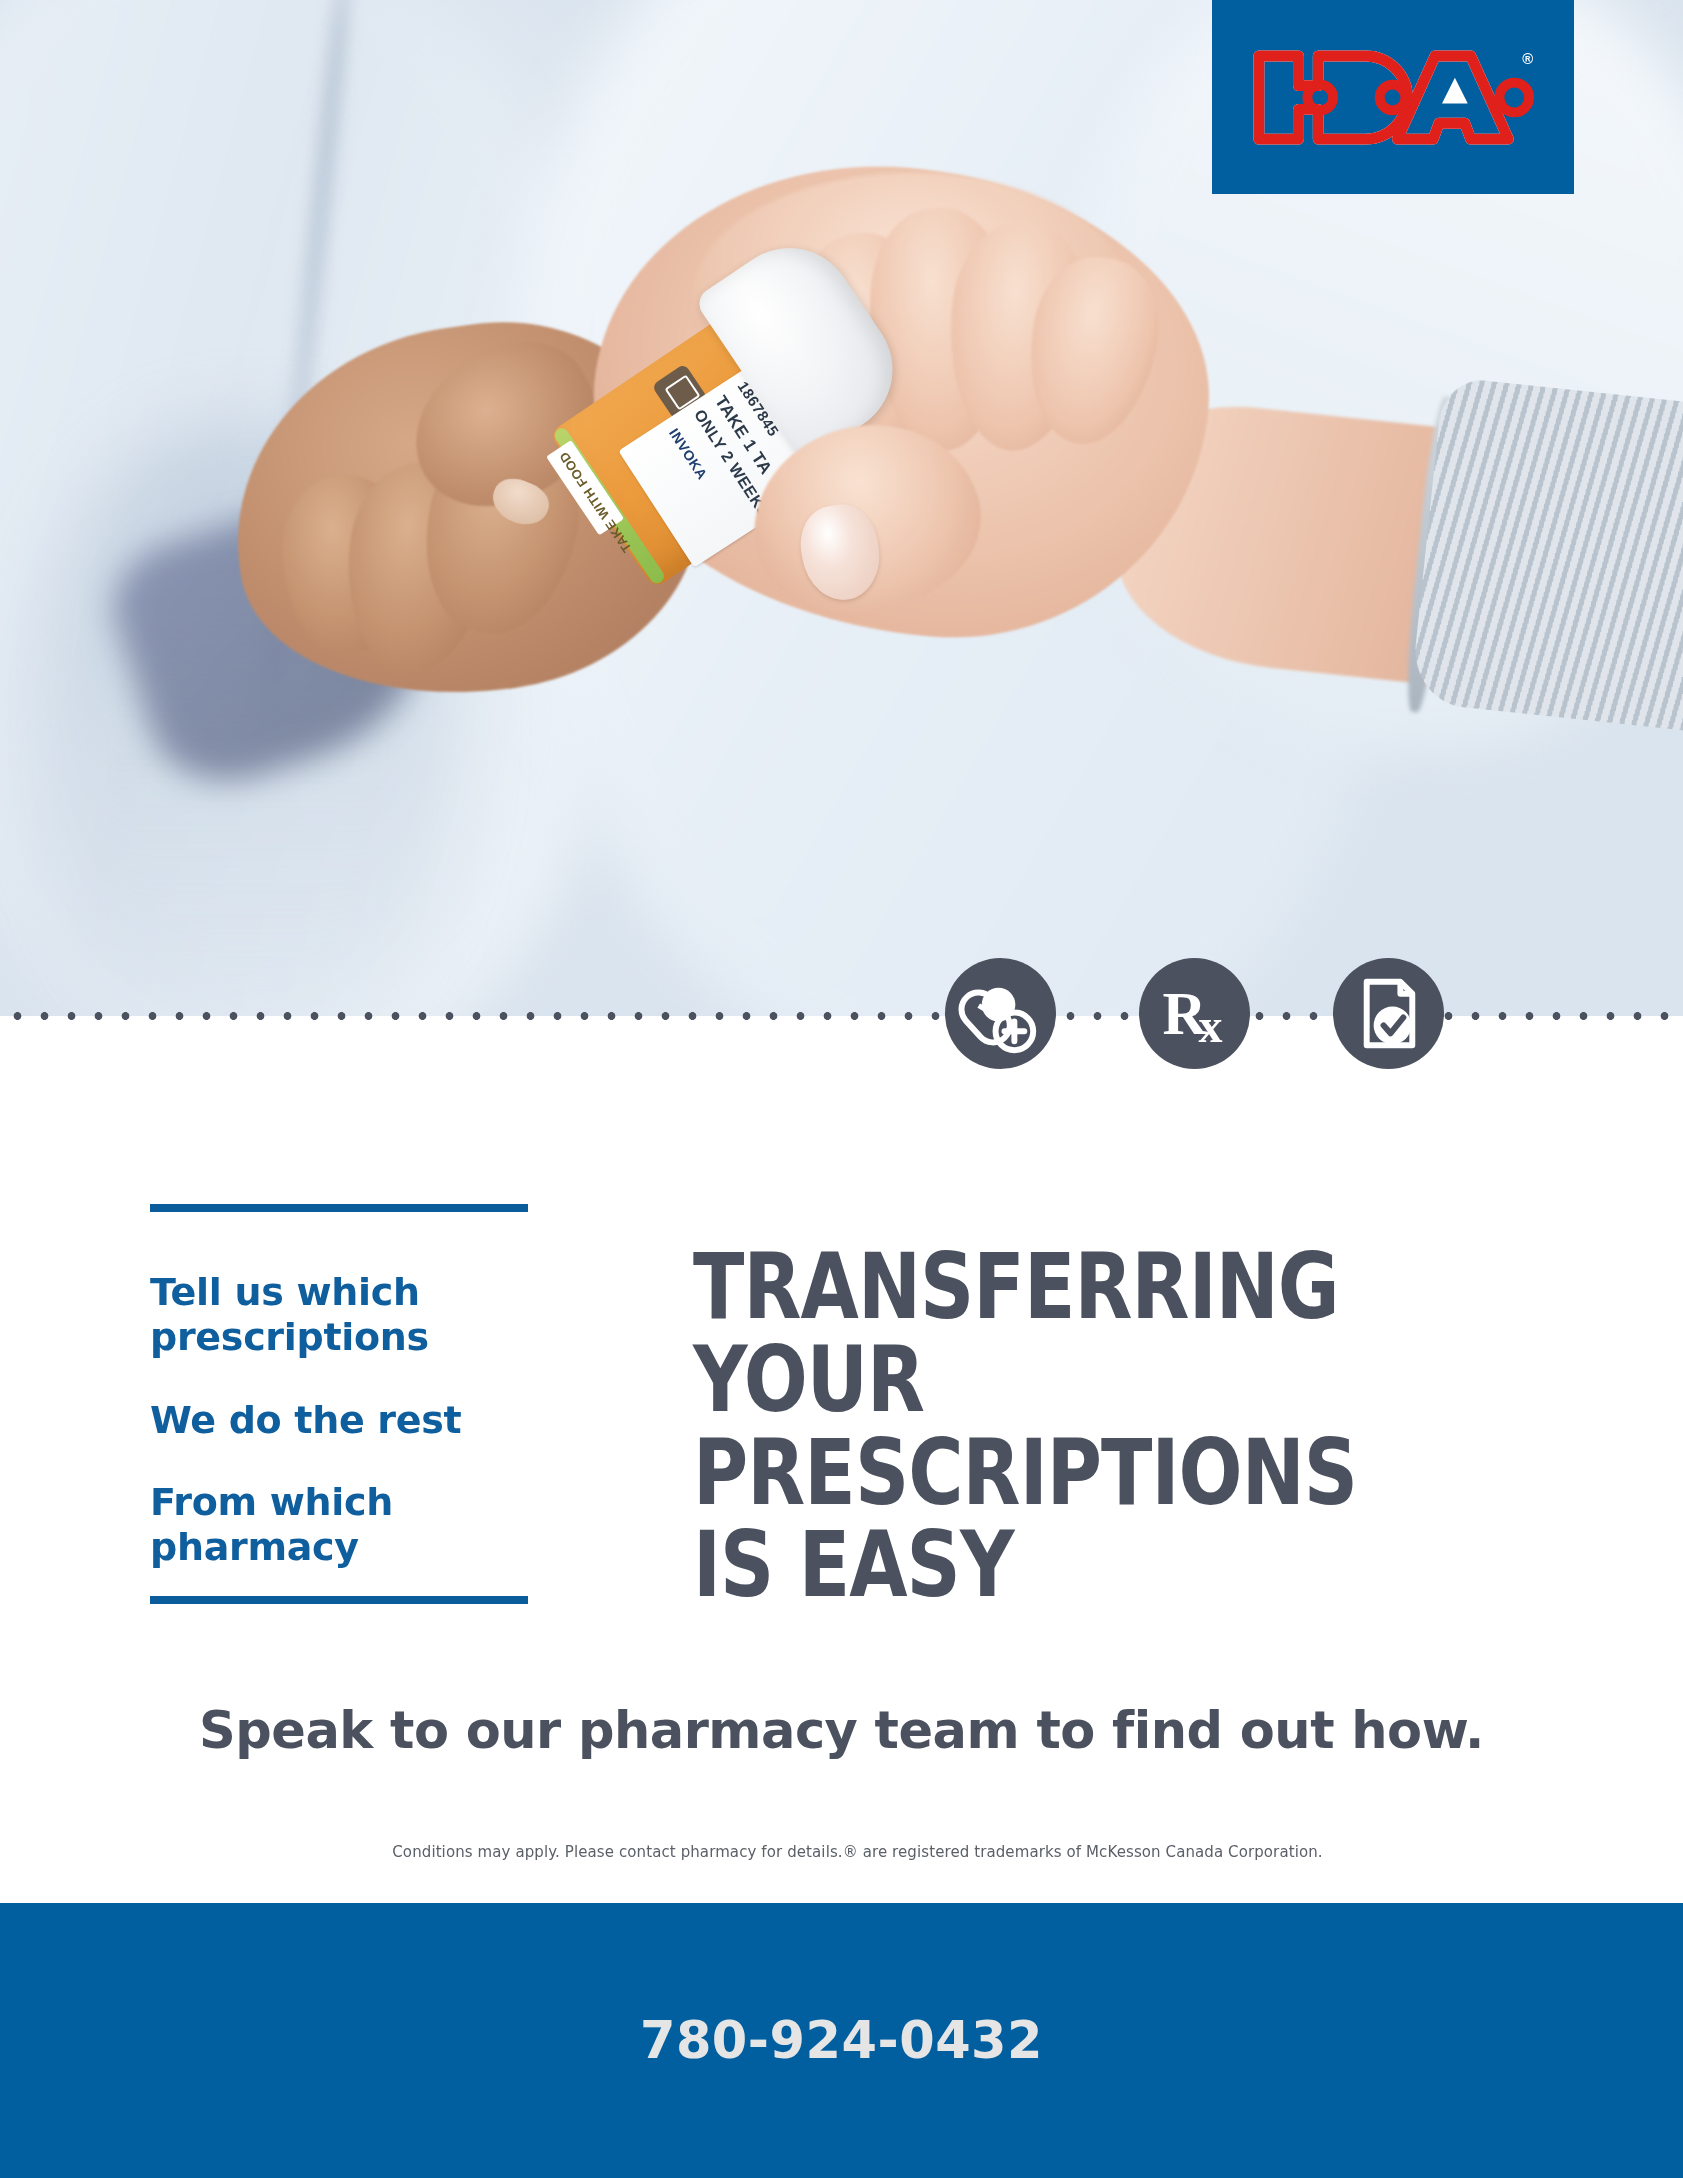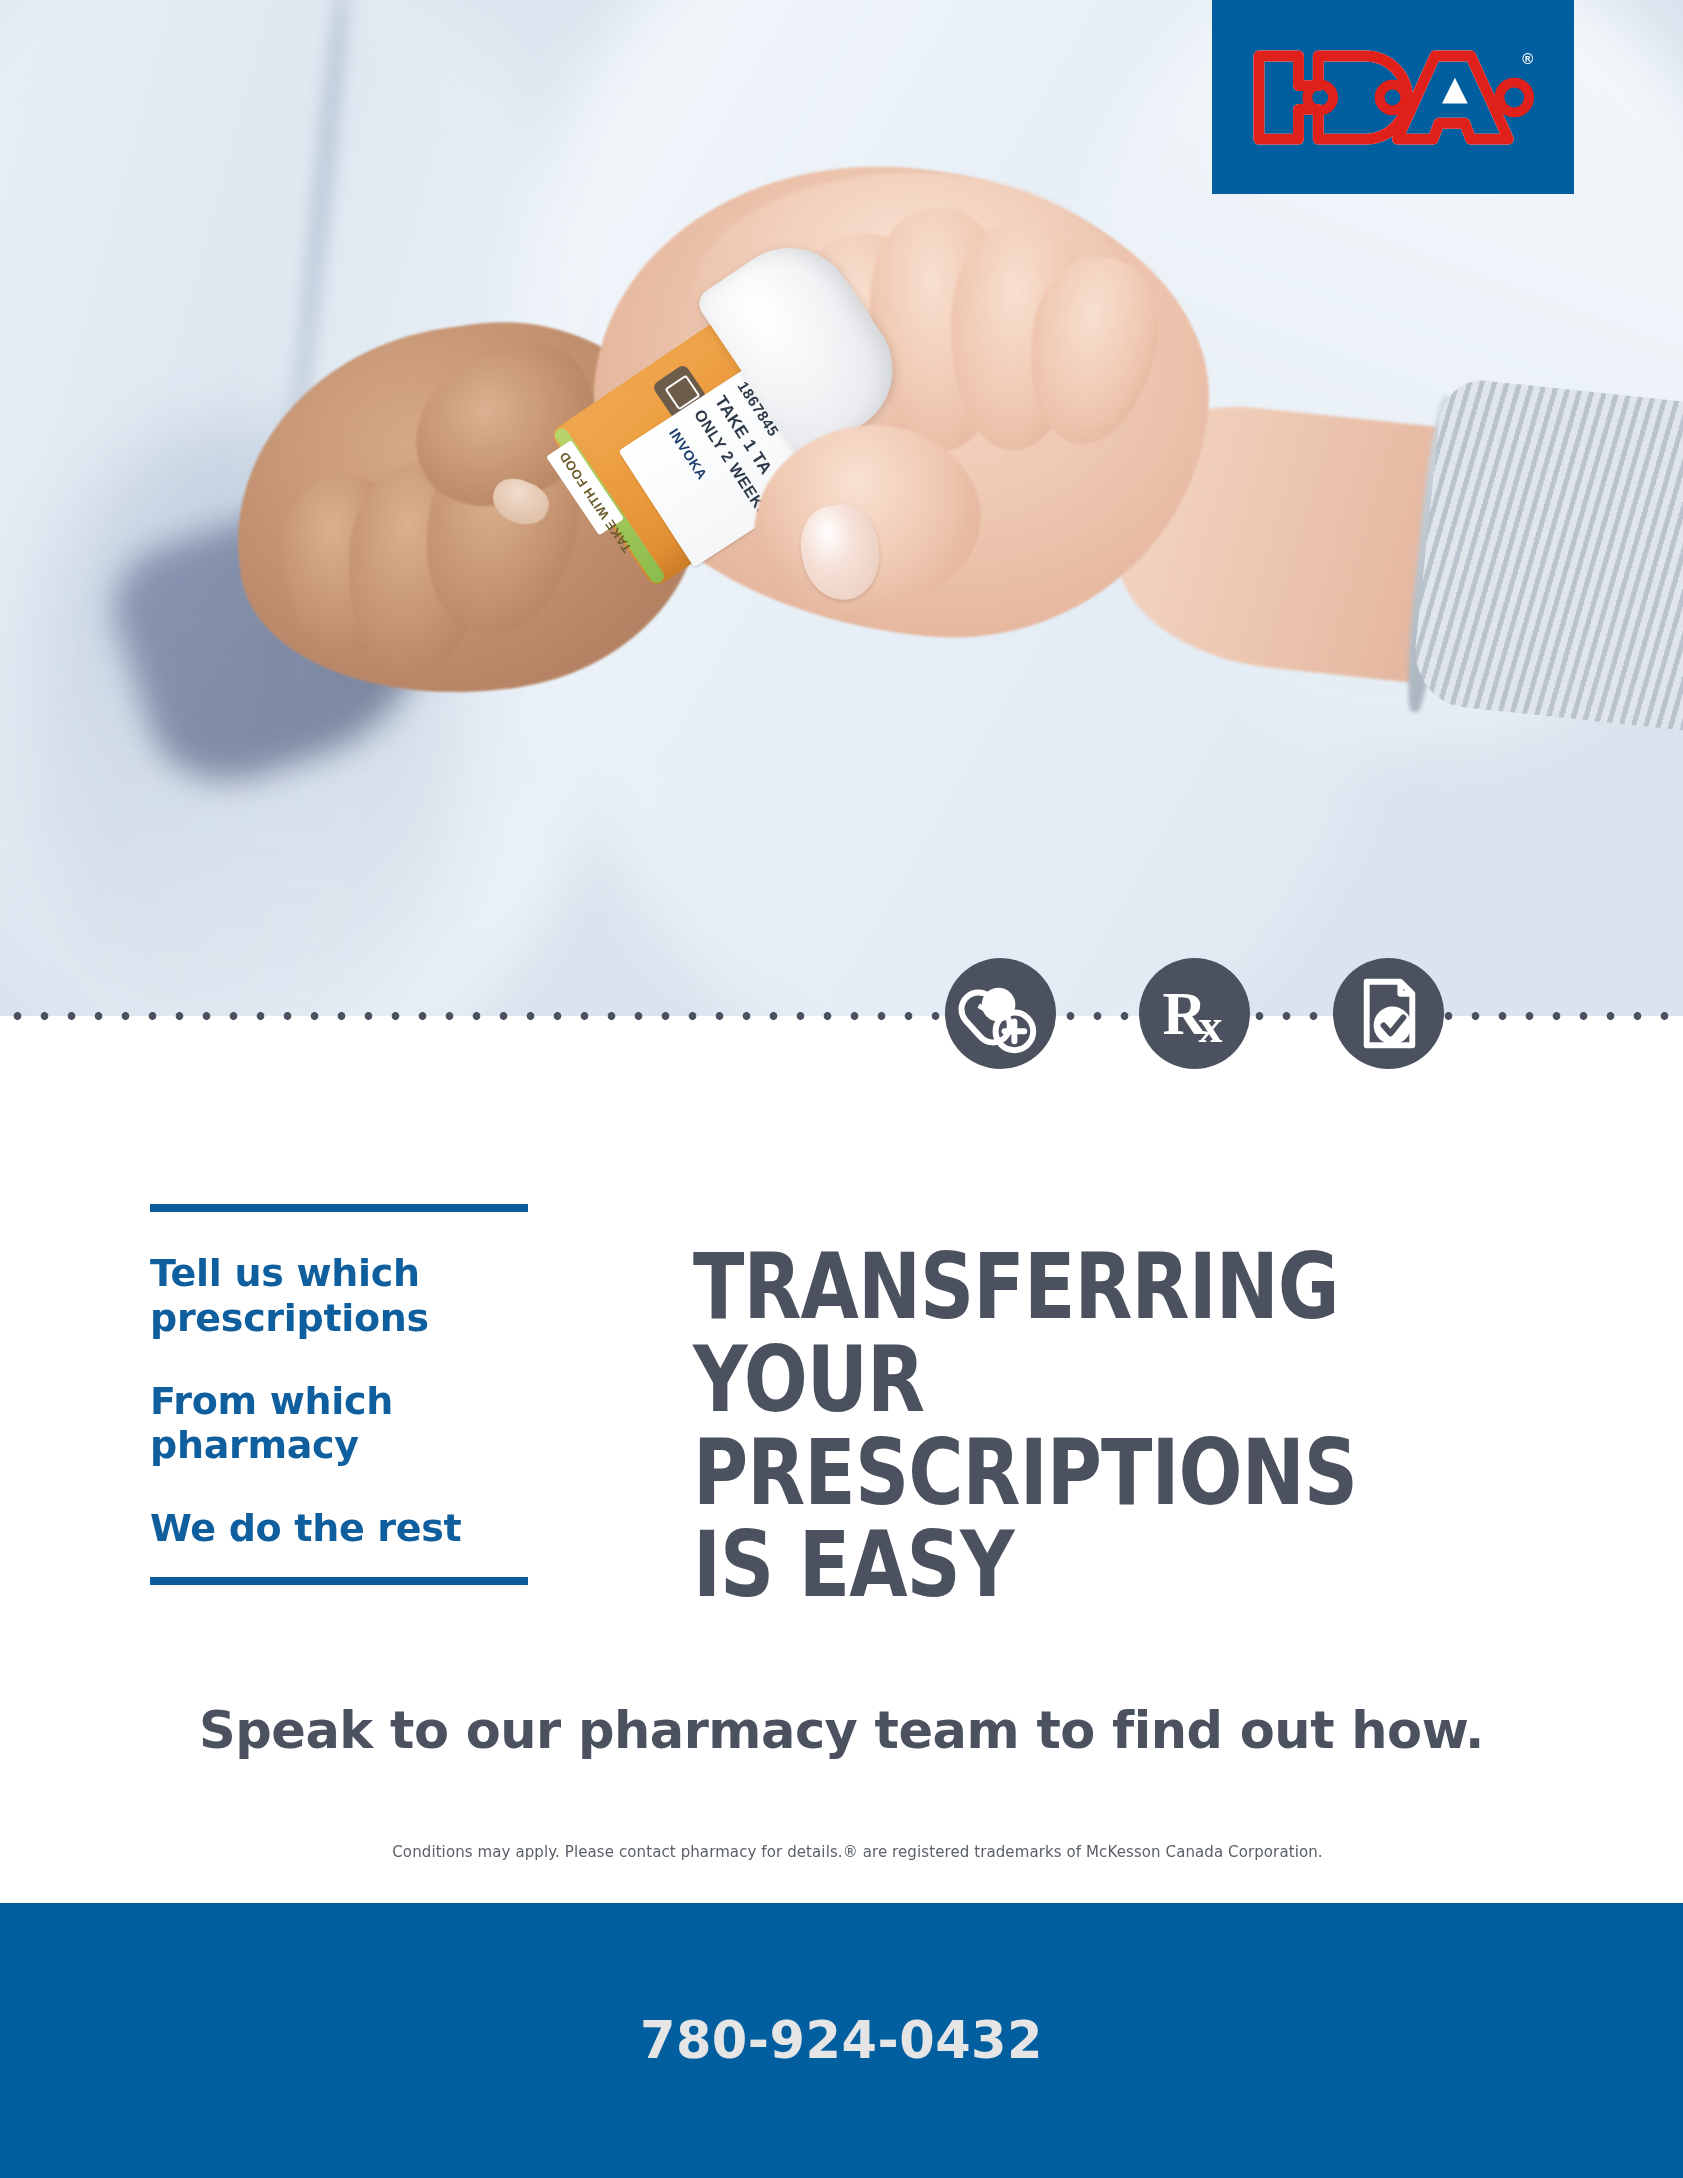--- a/index.html
+++ b/index.html
@@ -345,21 +345,21 @@
   .bullet-list { margin: 0; padding: 0; list-style: none; }
   .bullet-item {
     color: #0f5e9e;
     font-family: "DejaVu Sans", sans-serif;
     font-weight: 700;
     font-size: 38px;
     line-height: 1.18;
     margin-top: 38px;
     letter-spacing: -0.3px;
   }
-  .bullet-item:first-child { margin-top: 39px; }
+  .bullet-item:first-child { margin-top: 58px; }
 
   
   .headline {
     position: absolute;
     left: 693px; top: 1180px;
     width: 871px;
     color: #4b515e;
     font-family: "DejaVu Sans Condensed", "Liberation Sans Narrow", "Liberation Sans", sans-serif;
     font-weight: 700;
     font-size: 91px;
@@ -532,22 +532,22 @@
         <circle cx="60" cy="68" r="19" fill="#ffffff"></circle>
         <path d="M51 68 l7 8 l13 -16" fill="none" stroke="#4b515e" stroke-width="6" stroke-linecap="round" stroke-linejoin="round"></path>
       </svg>
     </div>
   </div>
 
   <div class="bullets">
     <div class="rule top"></div>
     <ul class="bullet-list">
       <li class="bullet-item">Tell us which prescriptions</li>
+      <li class="bullet-item">We do the rest</li>
       <li class="bullet-item">From which pharmacy</li>
-      <li class="bullet-item">We do the rest</li>
     </ul>
     <div class="rule bottom"></div>
   </div>
 
   <h1 class="headline">
     <span class="headline-line">TRANSFERRING</span>
     <span class="headline-line">YOUR</span>
     <span class="headline-line">PRESCRIPTIONS</span>
     <span class="headline-line">IS EASY</span>
   </h1>

